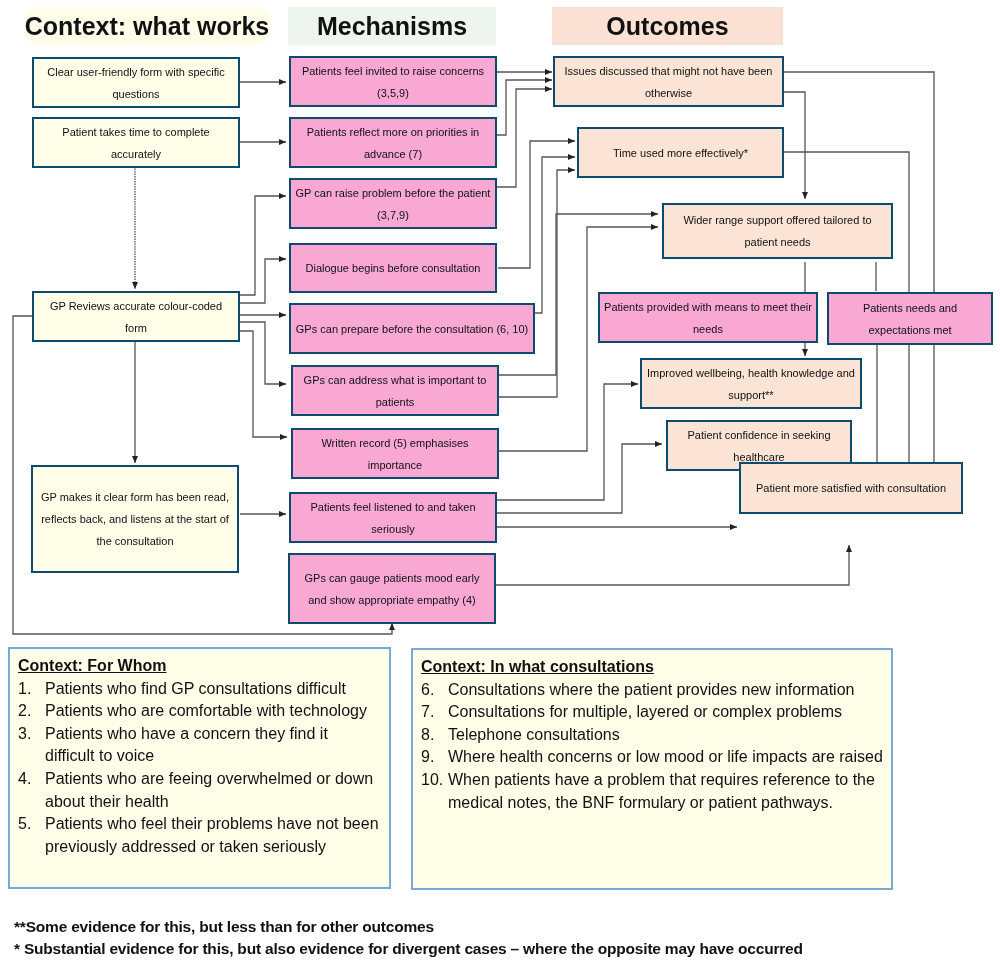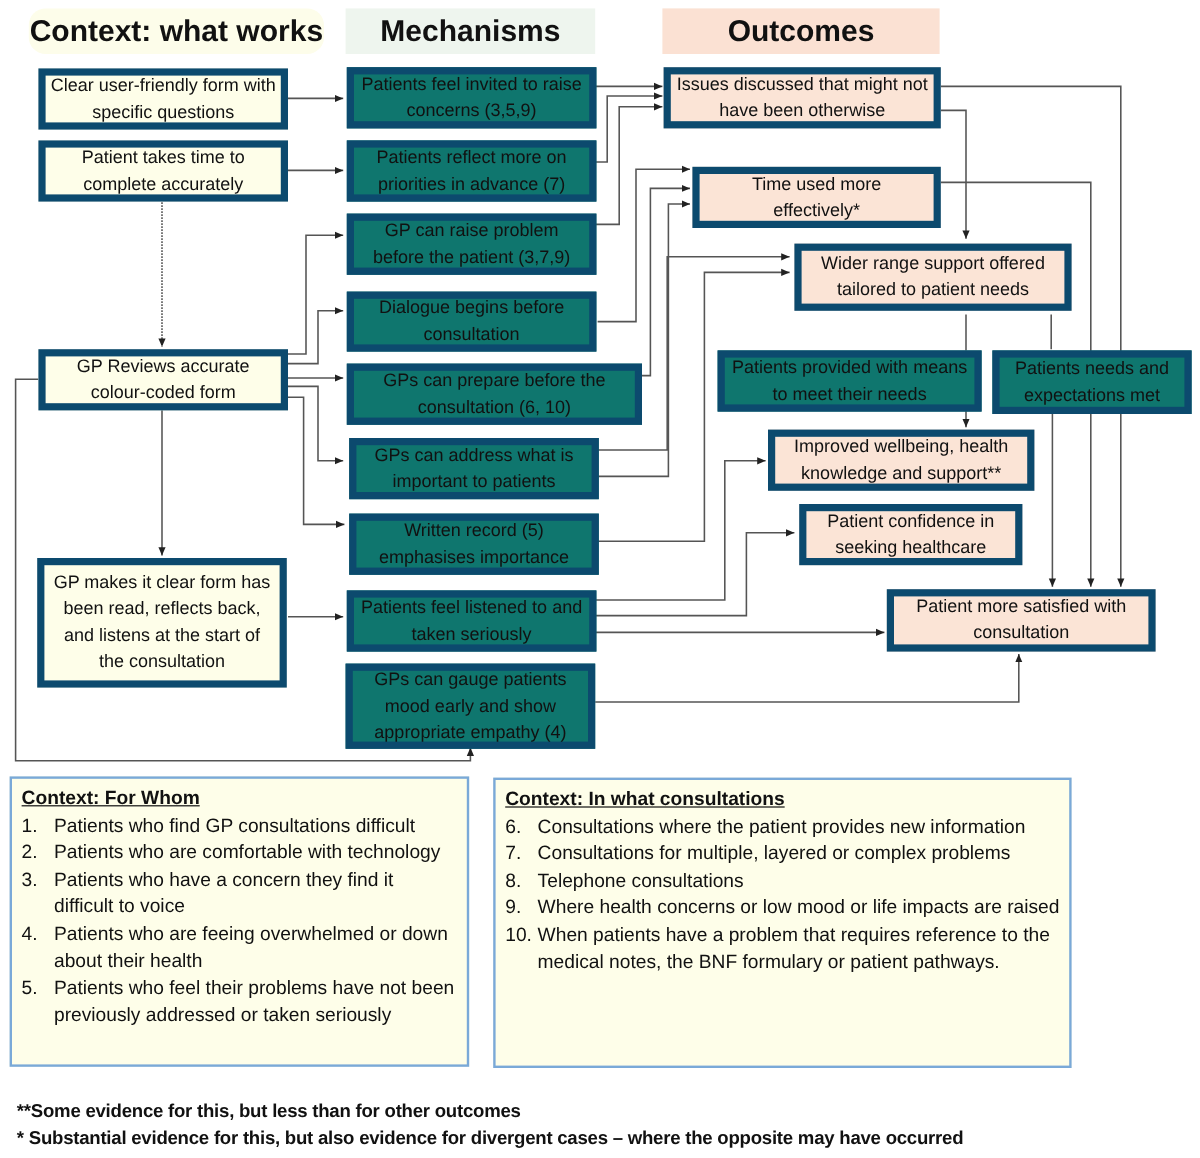--- a/index.html
+++ b/index.html
@@ -3,25 +3,25 @@
 <meta charset="utf-8">
 <style>
   html, body { margin:0; padding:0; background:#ffffff; }
   body { width:1000px; height:965px; position:relative; overflow:hidden;
          font-family:"Liberation Sans", "DejaVu Sans", sans-serif; color:#111; }
   .hdr { position:absolute; font-weight:bold; font-size:25px; text-align:center;
          line-height:38px; height:38px; }
   .hdr.ctx { background:#fdfdea;border-radius:14px; }
   .hdr.mech { background:#eef5ee; }
   .hdr.out { background:#fbe1d3; }
-  .box { position:absolute; box-sizing:border-box; border:6px solid #0c4a6e;
+  .box { position:absolute; box-sizing:border-box; border:2px solid #0c4a6e;
          display:flex; align-items:center; justify-content:center; text-align:center;
-         font-size:15px; line-height:22px; padding:0 4px; }
+         font-size:11px; line-height:22px; padding:0 4px; }
   .box.ctx { background:#fefee9; }
-  .box.mech { background:#0f766e; }
+  .box.mech { background:#f9a8d4; }
   .box.out { background:#fbe4d6; }
   svg#links { position:absolute; left:0; top:0; width:1000px; height:965px; pointer-events:none; }
   .panel { position:absolute; box-sizing:border-box; border:2px solid #7aa9d8; background:#fefee9;
            padding:6px 8px; font-size:16px; line-height:22.6px; }
   .panel .ptitle { font-weight:bold; text-decoration:underline; }
   .panel ol { margin:0; padding:0; list-style:none; }
   .panel li { display:flex; }
   .panel li .num { width:27px; flex:none; }
   .foot { position:absolute; left:14px; font-weight:bold; font-size:15.5px; white-space:nowrap;
           letter-spacing:-0.2px; transform-origin:left center; }
@@ -90,25 +90,25 @@
 <div class="box mech" style="left:289px;top:243px;width:208px;height:50px;">Dialogue begins before consultation</div>
 <div class="box mech" style="left:289px;top:303px;width:246px;height:51px;">GPs can prepare before the consultation (6, 10)</div>
 <div class="box mech" style="left:291px;top:365px;width:208px;height:51px;">GPs can address what is important to patients</div>
 <div class="box mech" style="left:291px;top:428px;width:208px;height:51px;white-space:pre-line;">Written record     (5) emphasises importance</div>
 <div class="box mech" style="left:289px;top:492px;width:208px;height:51px;">Patients feel listened to and taken seriously</div>
 <div class="box mech" style="left:288px;top:553px;width:208px;height:71px;">GPs can gauge patients mood early and show appropriate empathy (4)</div>
 <div class="box mech" style="left:598px;top:292px;width:220px;height:51px;">Patients provided with means to meet their needs</div>
 <div class="box mech" style="left:827px;top:292px;width:166px;height:53px;">Patients needs and expectations met</div>
 
 <div class="box out" style="left:553px;top:56px;width:231px;height:51px;">Issues discussed that might not have been otherwise</div>
-<div class="box out" style="left:577px;top:127px;width:207px;height:51px;padding:0 30px;margin-top:12px;">Time used more effectively*</div>
+<div class="box out" style="left:577px;top:127px;width:207px;height:51px;padding:0 30px;">Time used more effectively*</div>
 <div class="box out" style="left:662px;top:203px;width:231px;height:56px;">Wider range support offered tailored to patient needs</div>
 <div class="box out" style="left:640px;top:358px;width:222px;height:51px;">Improved wellbeing, health knowledge and support**</div>
 <div class="box out" style="left:666px;top:420px;width:186px;height:51px;padding:0 14px;">Patient confidence in seeking healthcare</div>
-<div class="box out" style="left:739px;top:491px;width:224px;height:52px;">Patient more satisfied with consultation</div>
+<div class="box out" style="left:739px;top:462px;width:224px;height:52px;">Patient more satisfied with consultation</div>
 
 <div class="panel" style="left:8px;top:647px;width:383px;height:242px;">
   <div class="ptitle">Context: For Whom</div>
   <ol id="list-whom">
       <li>
         <span class="num">1.</span>
         <span>Patients who find GP consultations difficult</span>
       </li>
       <li>
         <span class="num">2.</span>

